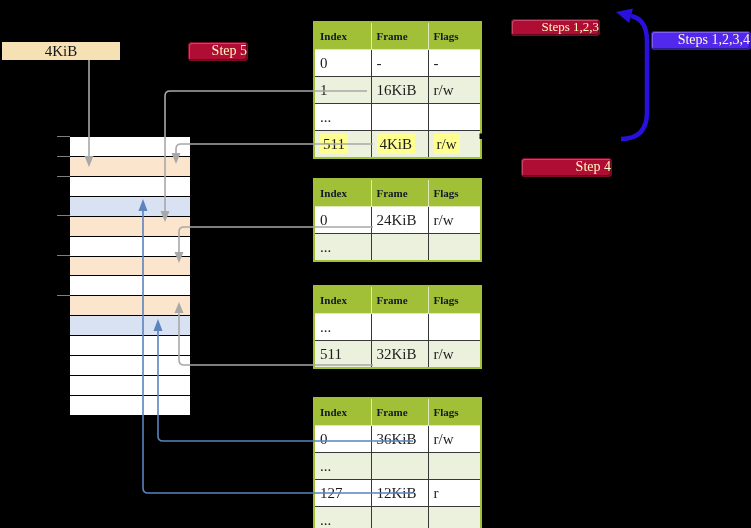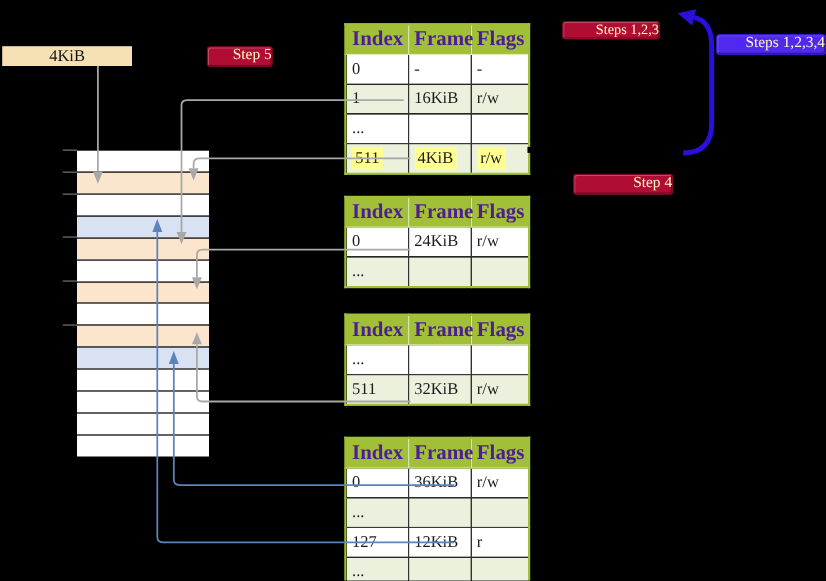--- a/index.html
+++ b/index.html
@@ -26,22 +26,22 @@
   .mem-row{flex:1;}
   .mem-row + .mem-row{border-top:1px solid #000;}
   .mem-row[data-color="white"]{background:var(--mem-white,#fff);}
   .mem-row[data-color="peach"]{background:var(--mem-peach,#fce5cd);}
   .mem-row[data-color="blue"]{background:var(--mem-blue,#d8e2f2);}
   .tick{position:absolute;left:57px;width:13px;height:1px;background:#7f7f7f;}
 
   
   table.pt{position:absolute;left:313px;border-collapse:collapse;table-layout:fixed;width:167px;
     border:2px solid var(--table-header-bg,#a2c037);font-size:15px;color:var(--cell-text,#1c1c1c);}
-  table.pt th{background:var(--table-header-bg,#a2c037);color:#4c1d95;font-weight:bold;text-align:left;
-    height:26px;line-height:26px;padding:0 5px;border:1px solid #dfe9bc;font-size:19px;box-sizing:border-box;}
+  table.pt th{background:var(--table-header-bg,#a2c037);color:#0f172a;font-weight:bold;text-align:left;
+    height:26px;line-height:26px;padding:0 5px;border:1px solid #dfe9bc;font-size:11px;box-sizing:border-box;}
   table.pt td{height:26px;line-height:26px;padding:0 5px;border:1px solid #383838;box-sizing:border-box;
     overflow:hidden;white-space:nowrap;}
   table.pt col.c1{width:57px;} table.pt col.c2{width:57px;} table.pt col.c3{width:53px;}
   tr.white td{background:var(--table-row-white,#fff);}
   tr.green td{background:var(--table-row-green,#ebf1dd);}
   #table1{top:21px;} #table2{top:178px;} #table3{top:285px;} #table4{top:397px;}
   .hl{background:var(--highlight-yellow,#ffff8f);padding:0 3px;display:inline-block;line-height:20px;}
 
   
   svg.overlay{position:absolute;left:0;top:0;width:751px;height:528px;z-index:5;pointer-events:none;}

